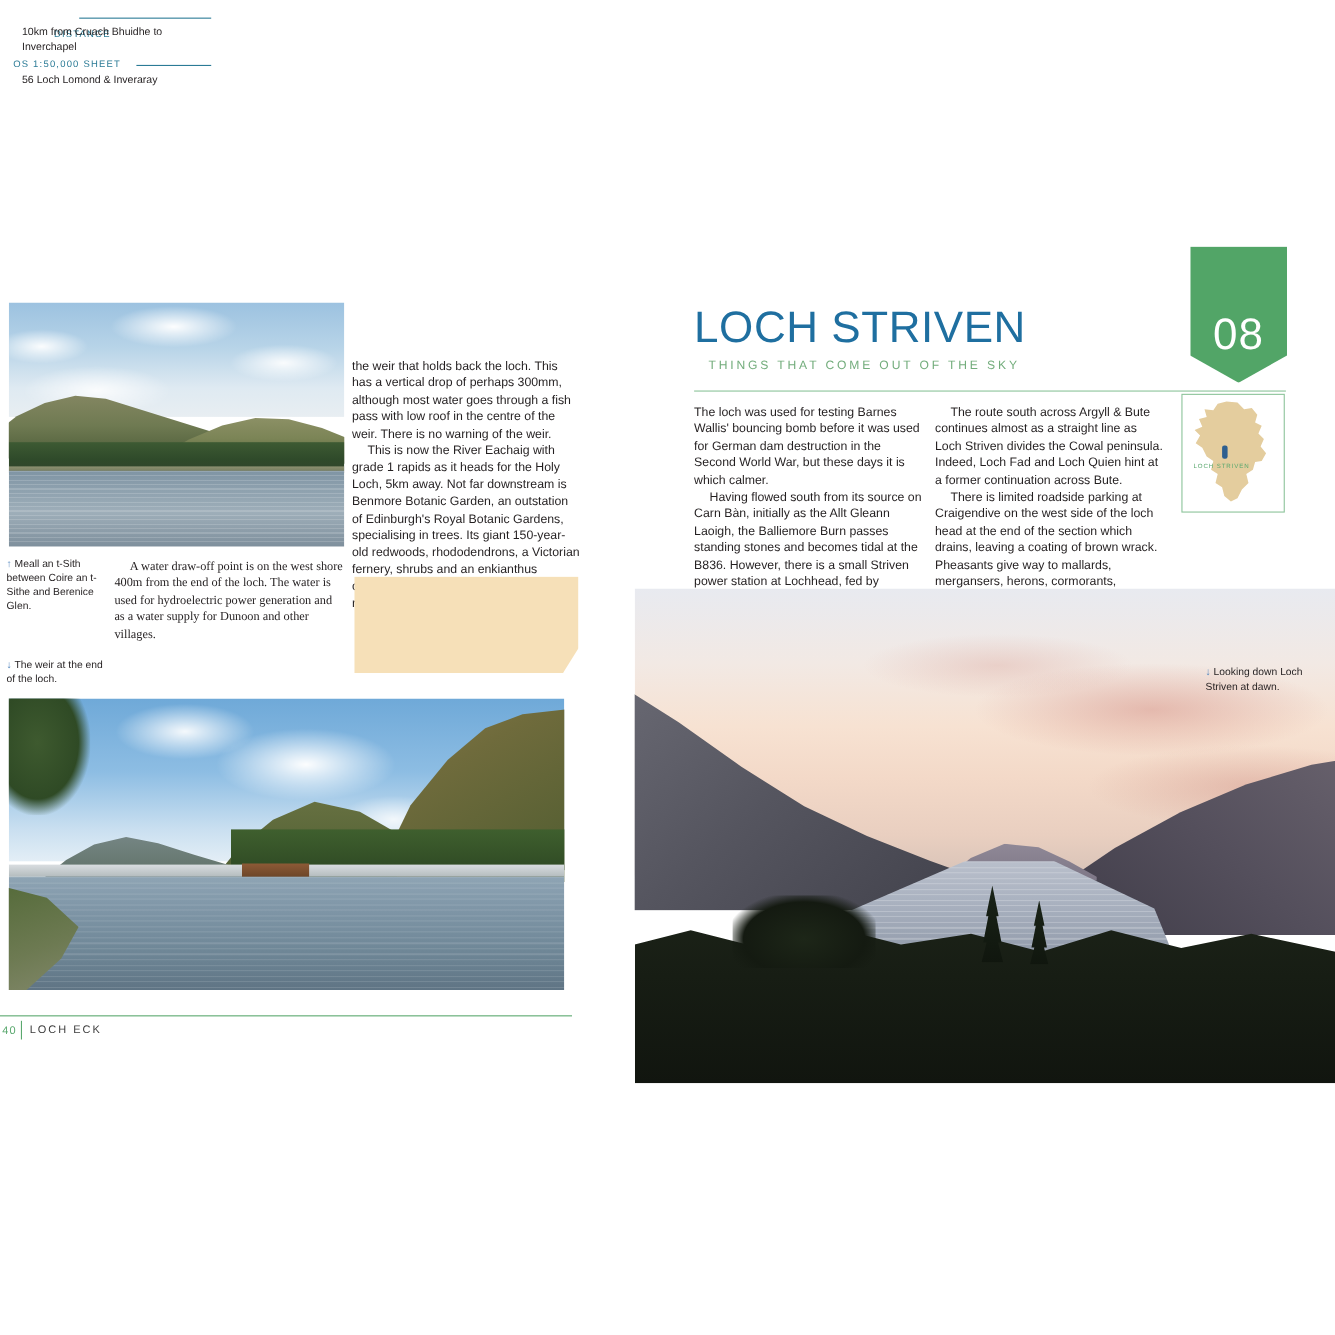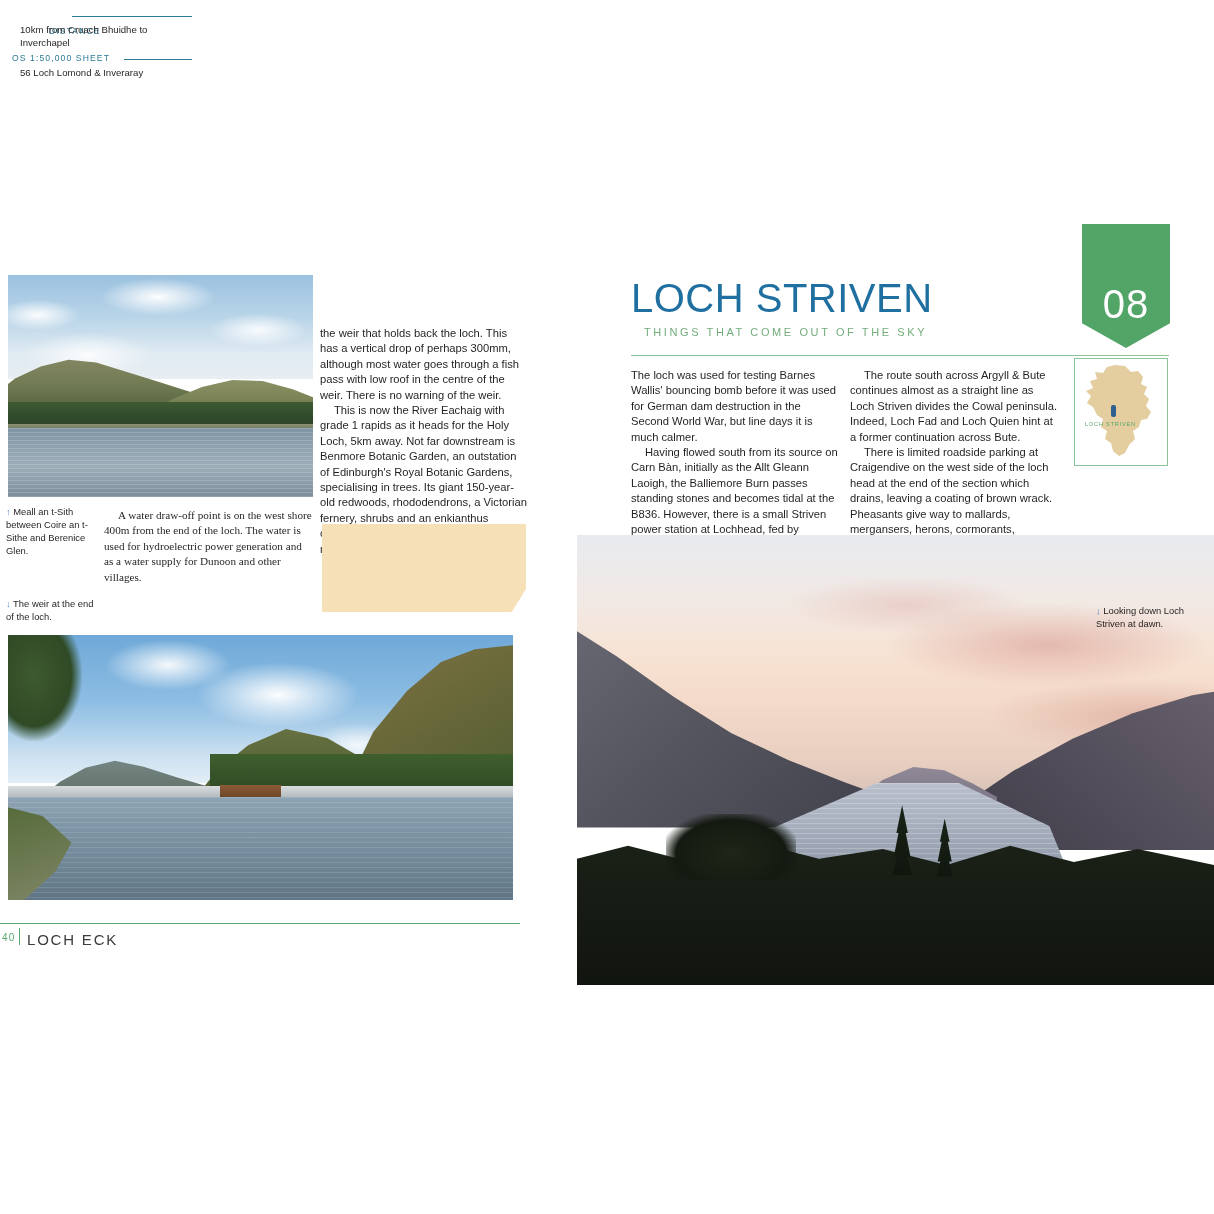--- a/index.html
+++ b/index.html
@@ -102,21 +102,21 @@
   #ib-distance-rule{left:72px;top:16px;width:120px;}
   #ib-distance-value{left:20px;top:24px;width:170px;}
   #ib-sheet-label{left:12px;top:53px;}
   #ib-sheet-rule{left:124px;top:59px;width:68px;}
   #ib-sheet-value{left:20px;top:67px;width:170px;}
 
   
   #left-footer-rule{position:absolute;left:0;top:923px;width:520px;height:1px;background:#5aa86e;}
   #left-footer-divider{position:absolute;left:19px;top:928px;width:1px;height:17px;background:#5aa86e;}
   #left-page-number{position:absolute;left:2px;top:932px;font-size:10px;letter-spacing:1.1px;color:#5aa86e;text-align:center;}
-  #left-footer-title{position:absolute;left:27px;top:931px;font-size:15px;letter-spacing:1.8px;color:#3b3b3b;}
+  #left-footer-title{position:absolute;left:27px;top:931px;font-size:10px;letter-spacing:1.8px;color:#3b3b3b;}
 
   #chapter-tab{position:absolute;left:1082px;top:224px;width:88px;height:124px;
     background:#52a567;clip-path:polygon(0 0,100% 0,100% 80%,50% 100%,0 80%);}
   #chapter-number{position:absolute;left:1082px;top:282px;width:88px;text-align:center;
     font-size:40px;color:#ffffff;font-family:"Liberation Sans", sans-serif;letter-spacing:1px;}
 
   #page-title{position:absolute;left:631px;top:276px;font-size:40px;letter-spacing:.5px;
     color:#1f6fa0;font-weight:400;}
   #page-subtitle{position:absolute;left:644px;top:326px;font-size:11px;letter-spacing:2.6px;
     color:#73ad7c;}
@@ -237,21 +237,21 @@
   <div>
 
     <div id="chapter-tab"></div>
     <div id="chapter-number">08</div>
 
     <div id="page-title">LOCH STRIVEN</div>
     <div id="page-subtitle">THINGS THAT COME OUT OF THE SKY</div>
     <div id="title-rule"></div>
 
     <div class="rcol" id="right-col-1">
-      <p>The loch was used for testing Barnes Wallis' bouncing bomb before it was used for German dam destruction in the Second World War, but line days it is much calmer.</p>
+      <p>The loch was used for testing Barnes Wallis' bouncing bomb before it was used for German dam destruction in the Second World War, but these days it is which calmer.</p>
       <p class="indent">Having flowed south from its source on Carn Bàn, initially as the Allt Gleann Laoigh, the Balliemore Burn passes standing stones and becomes tidal at the B836. However, there is a small Striven power station at Lochhead, fed by penstocks from east and west. The latter crosses a stepped weir before the loch is reached, low enough to prevent passage by any craft, unless the burn is flowing at least a metre above normal, by which time a dangerous siphon will have developed here.</p>
     </div>
 
     <div class="rcol" id="right-col-2">
       <p class="indent">The route south across Argyll &amp; Bute continues almost as a straight line as Loch Striven divides the Cowal peninsula. Indeed, Loch Fad and Loch Quien hint at a former continuation across Bute.</p>
       <p class="indent">There is limited roadside parking at Craigendive on the west side of the loch head at the end of the section which drains, leaving a coating of brown wrack. Pheasants give way to mallards, mergansers, herons, cormorants, gannets, oystercatchers and common and black-backed gulls.</p>
       <p class="indent">The steep sides of the loch are mostly forested, predominantly firs with some deciduous trees such as ash, and landmarks are limited at water level. One of these is the Glentarsan Burn, which</p>
     </div>
 
     <div id="map-thumb">

